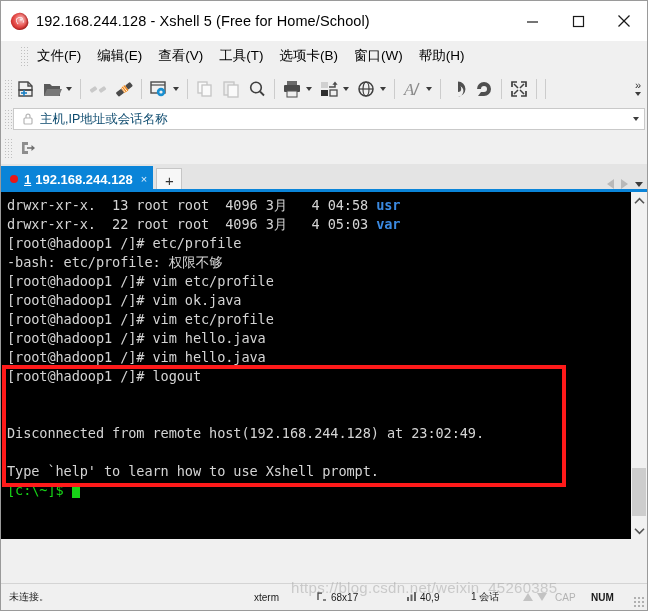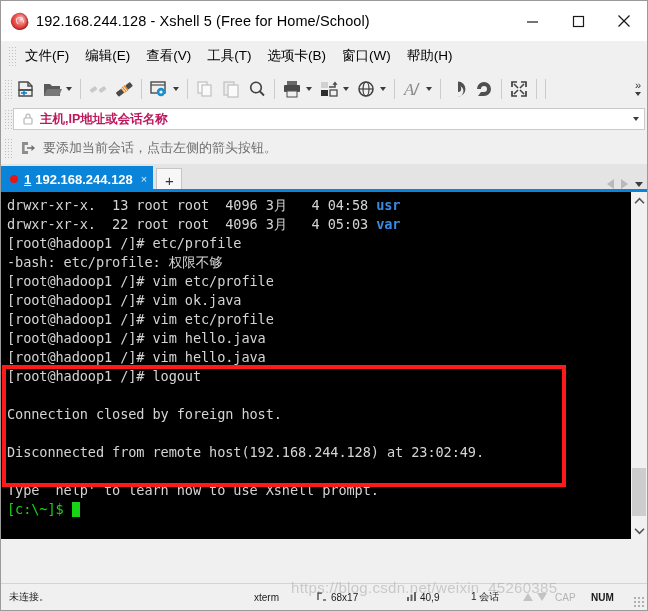--- a/index.html
+++ b/index.html
@@ -68,21 +68,21 @@
     cursor: default;
   }
   .win-btn svg { display: block; }
 
   
   .menubar {
     height: 30px;
     background: #f0f0f0;
     display: flex;
     align-items: center;
-    padding-left: 8px;
+    padding-left: 20px;
     box-sizing: border-box;
   }
   .grip {
     width: 8px; height: 22px;
     flex: none;
     background-image: radial-gradient(#b6b6b6 40%, transparent 41%);
     background-size: 3px 3px;
     background-position: 2px 1px;
     opacity: .85;
   }
@@ -158,24 +158,23 @@
     background: #ffffff;
     border: 1px solid #c9c9c9;
     display: flex;
     align-items: center;
     margin-right: 2px;
     box-sizing: border-box;
   }
   .lock-ico { width: 16px; height: 16px; margin: 0 4px 0 6px; flex:none; }
   .addr-text {
     font-size: 12.5px;
-    color: #be185d;
+    color: #0c4a6e;
     white-space: nowrap;
     flex: 1;
-    font-weight: bold;
   }
   .addr-caret {
     width: 16px; height: 20px;
     display:flex; align-items:center; justify-content:center;
   }
   .addr-caret::after {
     content:"";
     border-left: 3.5px solid transparent;
     border-right: 3.5px solid transparent;
     border-top: 4px solid #3c3c3c;
@@ -595,21 +594,20 @@
       <span class="addr-caret"></span>
     </div>
   </div>
 
   <div class="hintbar">
     <div class="grip"></div>
     <svg class="hint-ico" viewBox="0 0 18 18">
       <path d="M3 3h6v3H5.6v6H9v3H3z" fill="#8d8d8d"></path>
       <path d="M8 8.2h4.5V6l3.5 3-3.5 3v-2.2H8z" fill="#6f6f6f"></path>
     </svg>
-    <span class="hint-text">要添加当前会话，点击左侧的箭头按钮。</span>
   </div>
 
   <div class="tabbar">
     <div class="tab">
       <span class="tab-dot"></span>
       <span class="tab-num">1</span>
       <span class="tab-label">192.168.244.128</span>
       <span class="tab-close">×</span>
     </div>
     <div class="tab-add">+</div>
@@ -628,21 +626,20 @@
       <div class="tline"><span>drwxr-xr-x.  22 root root  4096 3月   4 05:03 </span><span class="blue">var</span></div>
       <div class="tline">[root@hadoop1 /]# etc/profile</div>
       <div class="tline">-bash: etc/profile: 权限不够</div>
       <div class="tline">[root@hadoop1 /]# vim etc/profile</div>
       <div class="tline">[root@hadoop1 /]# vim ok.java</div>
       <div class="tline">[root@hadoop1 /]# vim etc/profile</div>
       <div class="tline">[root@hadoop1 /]# vim hello.java</div>
       <div class="tline">[root@hadoop1 /]# vim hello.java</div>
       <div class="tline">[root@hadoop1 /]# logout</div>
       <div class="tline">&nbsp;</div>
-      <div class="tline">Connection closed by foreign host.</div>
       <div class="tline">&nbsp;</div>
       <div class="tline">Disconnected from remote host(192.168.244.128) at 23:02:49.</div>
       <div class="tline">&nbsp;</div>
       <div class="tline">Type `help' to learn how to use Xshell prompt.</div>
       <div class="tline"><span class="green">[c:\~]$ </span><span class="cursor-blk"></span></div>
 
       <div class="redbox"></div>
 
     </div>
 

